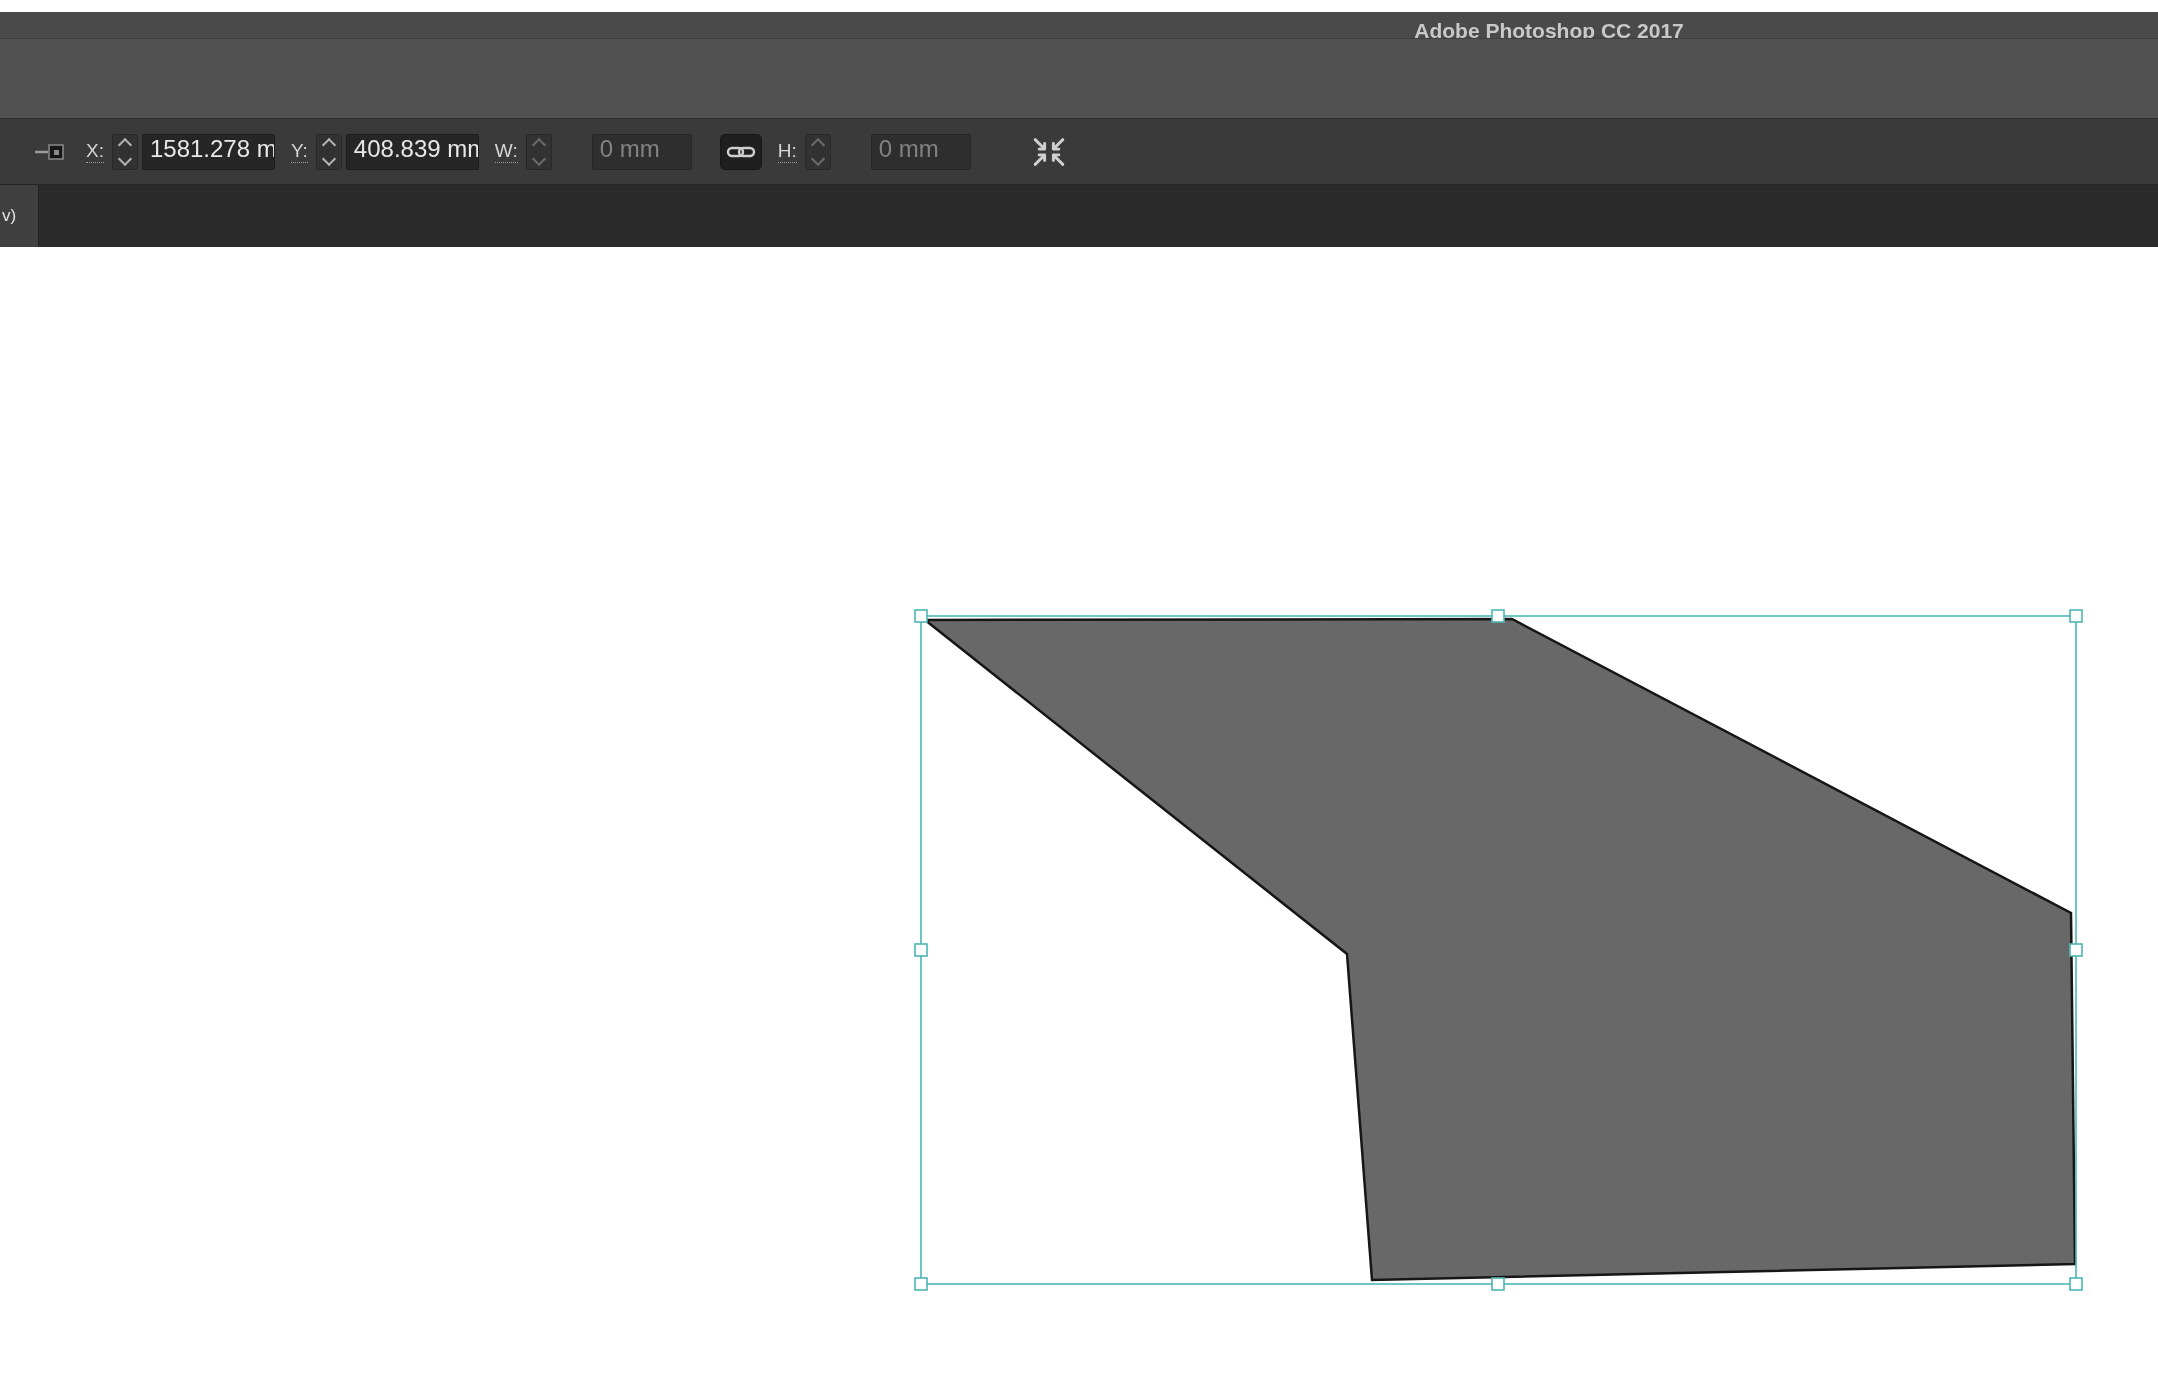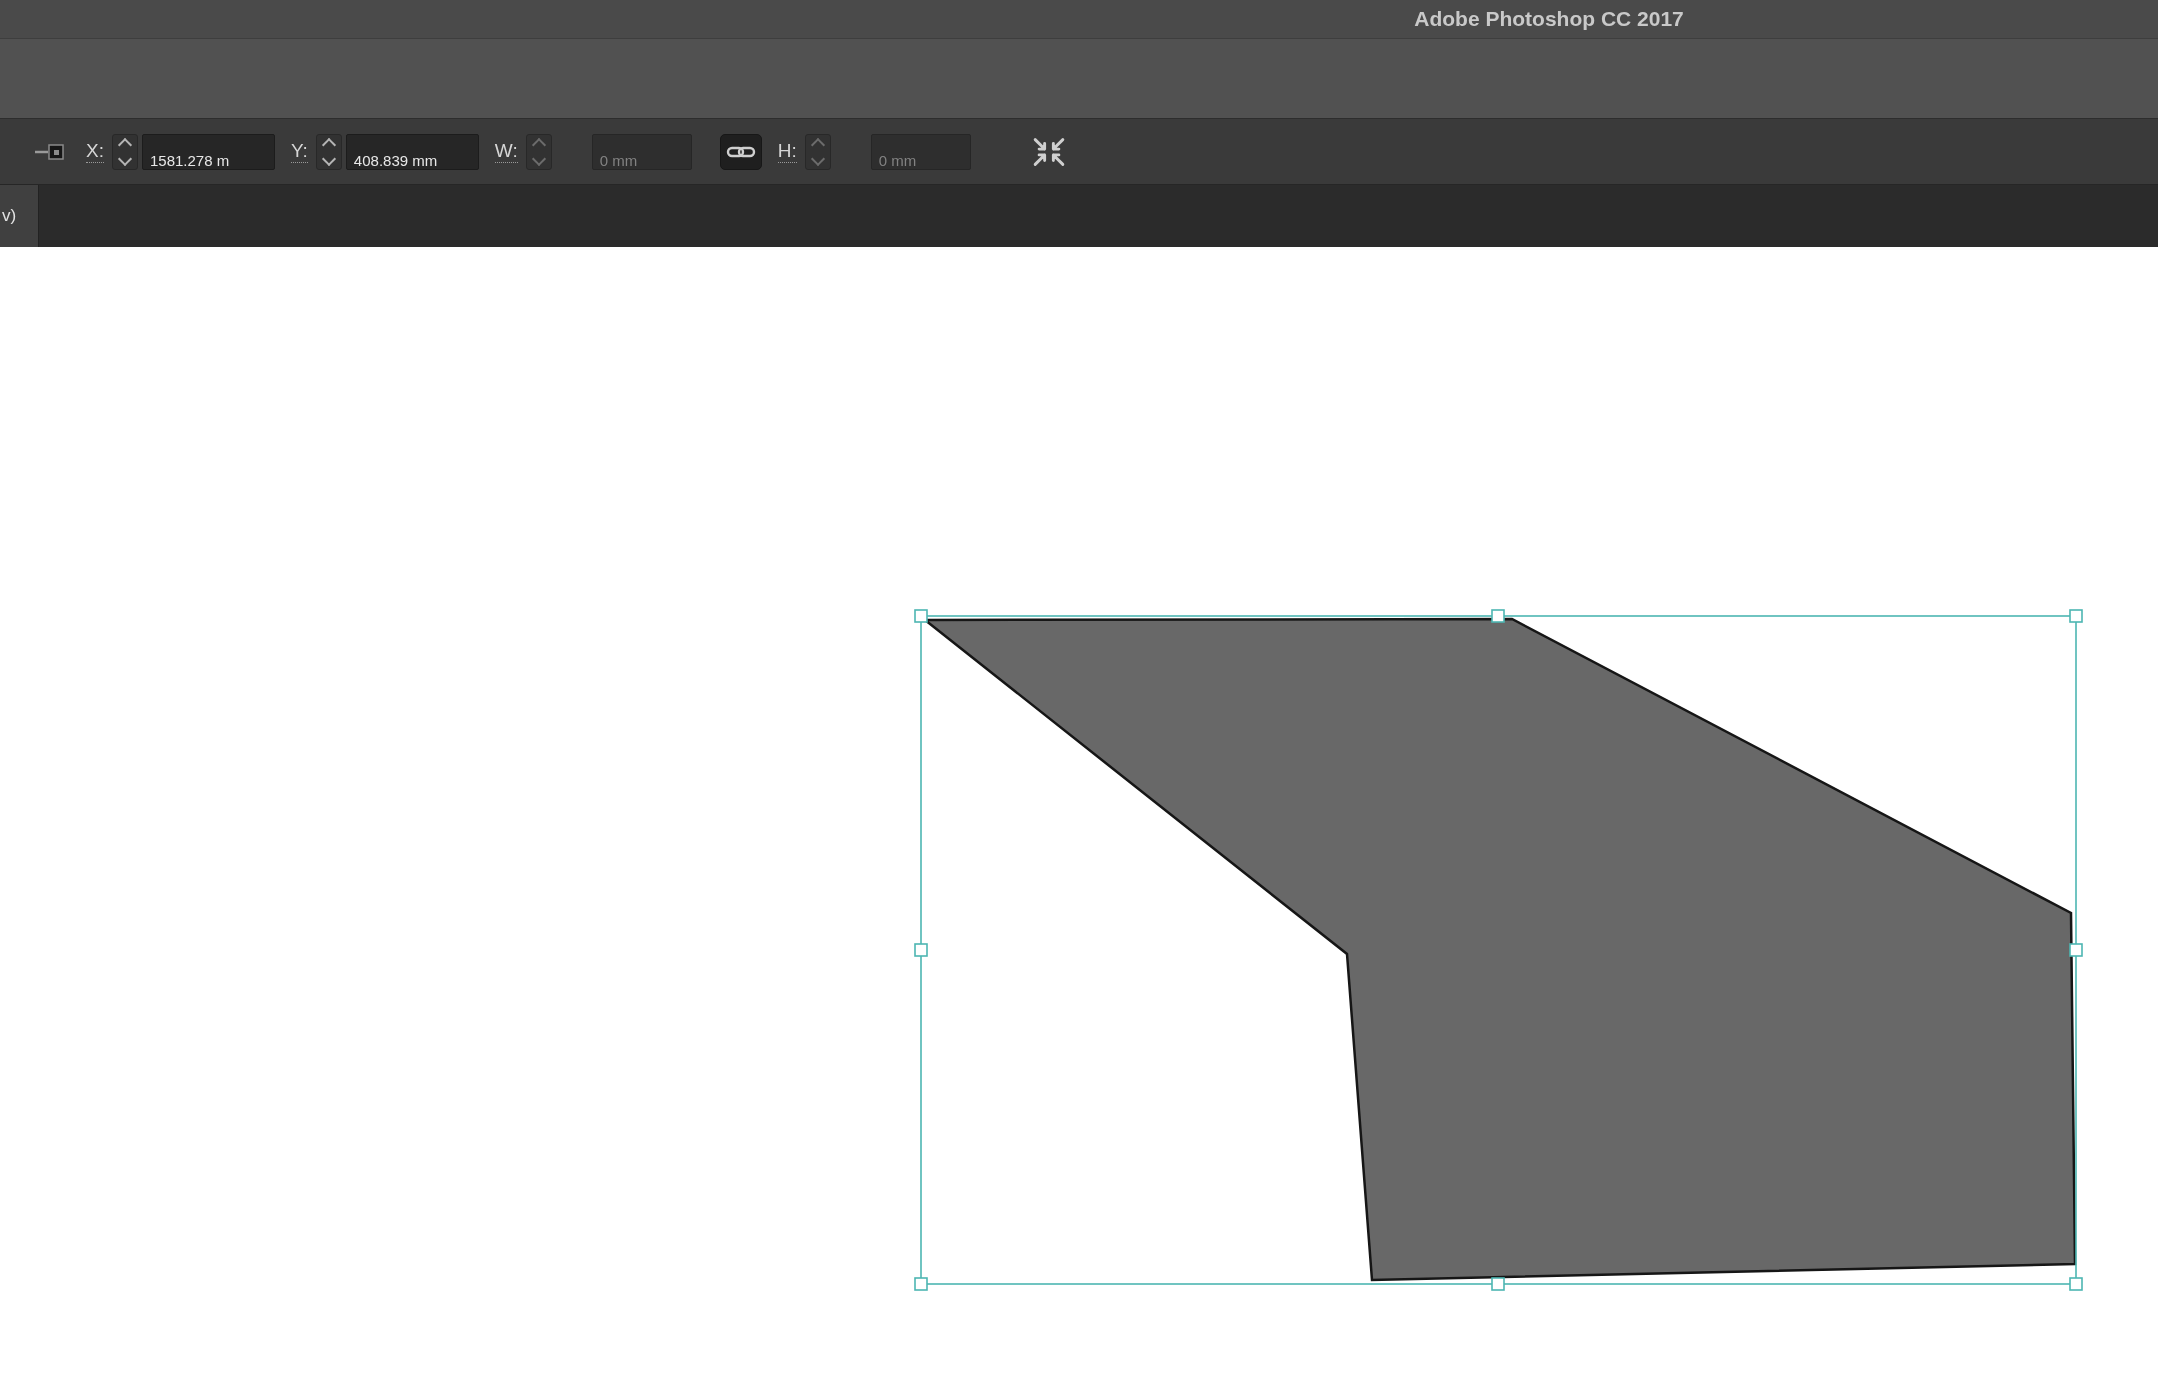--- a/index.html
+++ b/index.html
@@ -3,21 +3,21 @@
 <meta charset="utf-8">
 <style>
   html,body{margin:0;padding:0;}
   body{
     width:2158px;height:1386px;position:relative;overflow:hidden;
     background:#ffffff;font-family:"Liberation Sans", sans-serif;
     -webkit-font-smoothing:antialiased;
   }
   
   .titlebar{
-    position:absolute;left:0;top:0;width:2158px;height:38px;
+    position:absolute;left:0;top:12px;width:2158px;height:38px;
     background:#4a4a4a;z-index:5;
   }
   .titlebar .title{
     position:absolute;left:1549px;top:50%;transform:translate(-50%,-50%);
     color:#c9c9c9;font-size:21px;font-weight:bold;white-space:nowrap;
   }
   .toolband{
     position:absolute;left:0;top:38px;width:2158px;height:80px;
     background:#515151;border-top:1px solid #3e3e3e;box-sizing:border-box;z-index:5;
   }
@@ -46,21 +46,21 @@
     width:26px;height:36px;background:#323232;border:1px solid #282828;border-radius:3px;
     display:flex;flex-direction:column;align-items:center;justify-content:center;gap:4px;
     box-sizing:border-box;margin-right:4px;
   }
   .chev{width:8px;height:8px;border-left:2px solid #b5b5b5;border-top:2px solid #b5b5b5;}
   .chev.up{transform:rotate(45deg);margin-top:3px;}
   .chev.down{transform:rotate(225deg);margin-bottom:3px;}
   .stepper.disabled .chev{border-color:#6c6c6c;}
   .numfield{
     height:36px;background:#262626;border:1px solid #1c1c1c;border-radius:2px;
-    color:#e8e8e8;font-size:15px;display:flex;align-items:flex-end;
+    color:#e8e8e8;font-size:24px;display:flex;align-items:flex-start;
     padding:0 7px;box-sizing:border-box;white-space:nowrap;overflow:hidden;
   }
   .numfield.wide{width:133px;}
   .numfield.narrow{width:100px;}
   .numfield.disabled{color:#828282;background:#2e2e2e;border-color:#262626;margin-left:36px;}
   .linkbtn{
     width:42px;height:36px;background:#1f1f1f;border:1px solid #171717;border-radius:5px;
     display:flex;align-items:center;justify-content:center;margin-left:28px;box-sizing:border-box;
   }
   .xformbtn{

